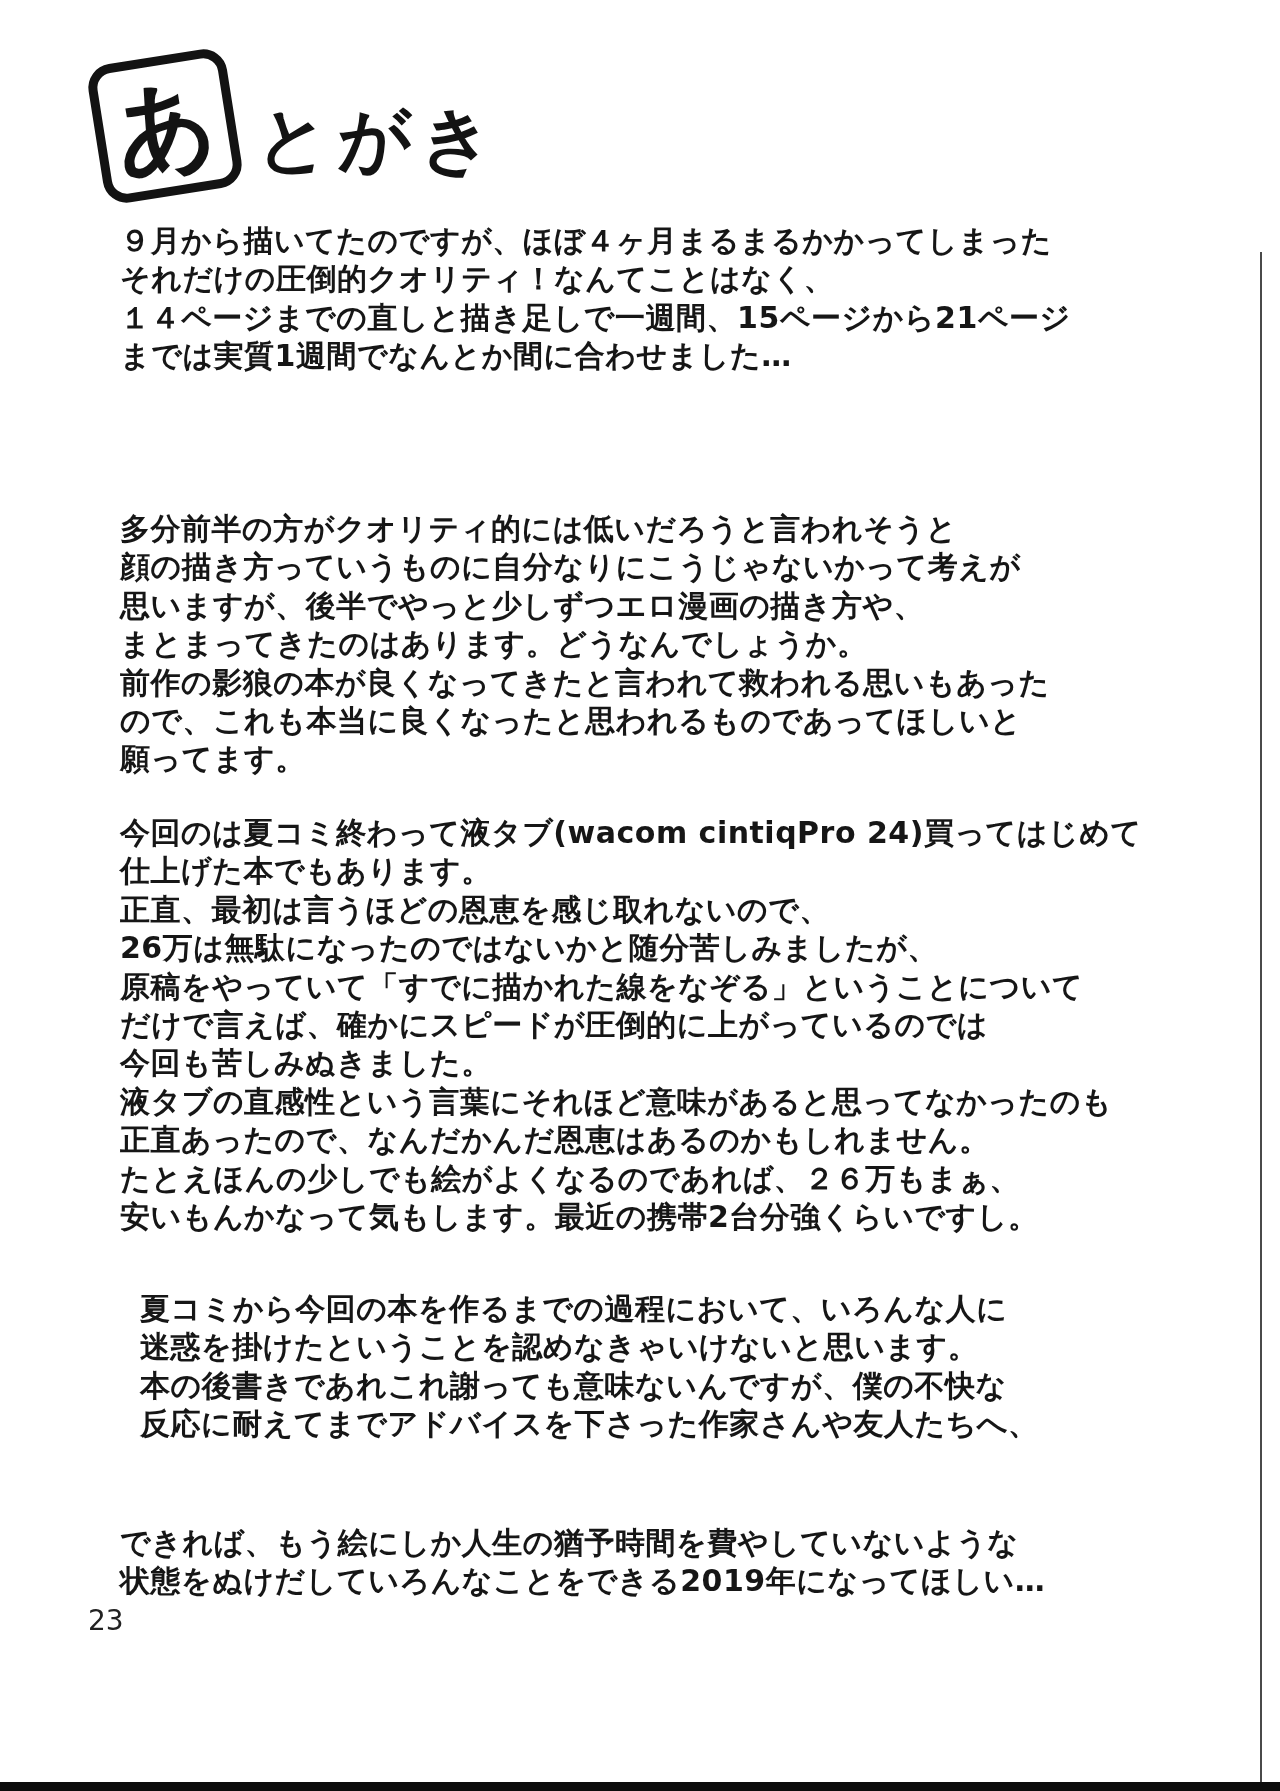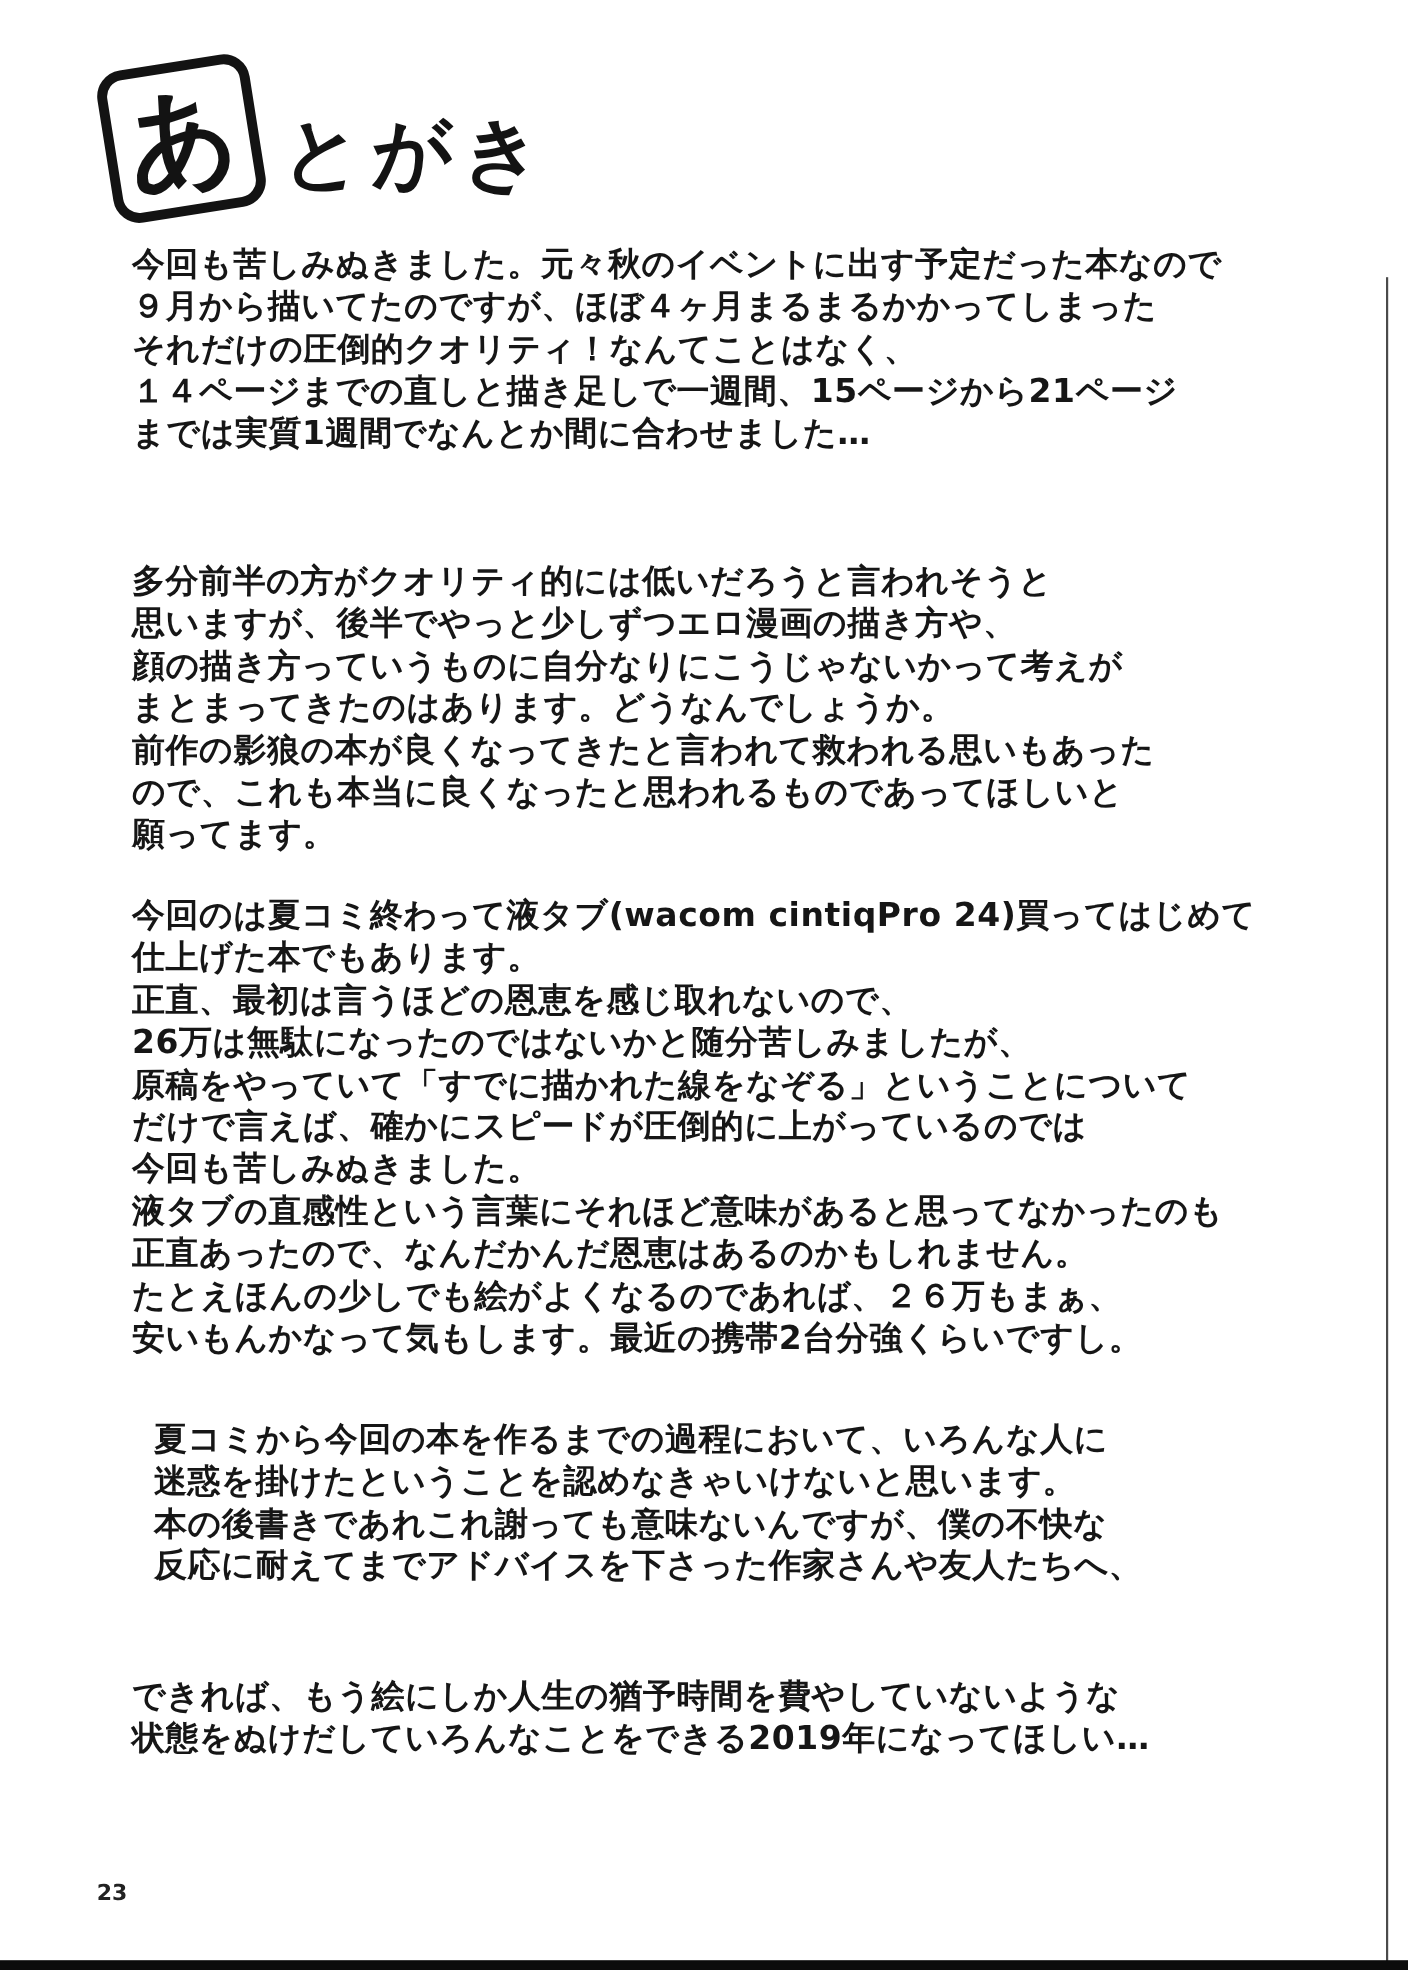--- a/index.html
+++ b/index.html
@@ -61,23 +61,23 @@
   .para .line { white-space: nowrap; }
   .p1 { top: 222px; }
   .p2 { top: 510px; }
   .p3 { top: 814px; }
   .p4 { top: 1290px; margin-left: 20px; }
   .p5 { top: 1524px; }
   
   .page-number {
     position: absolute;
     left: 88px;
-    top: 1708px;
-    font-size: 20px;
-    font-weight: 700;
+    top: 1604px;
+    font-size: 28px;
+    font-weight: 400;
     color: #222222;
   }
   .right-edge-line {
     position: absolute;
     left: 1260px;
     top: 252px;
     width: 2px;
     height: 1539px;
     background: #4a4a4a;
   }
@@ -94,31 +94,30 @@
 <body>
 
 <div class="page">
 
   <div class="badge-box">
     <span class="badge-char">あ</span>
   </div>
   <div class="title-suffix">とがき</div>
 
   <div class="para p1">
-    <div class="line">今回も苦しみぬきました。元々秋のイベントに出す予定だった本なので</div>
     <div class="line">９月から描いてたのですが、ほぼ４ヶ月まるまるかかってしまった</div>
     <div class="line">それだけの圧倒的クオリティ！なんてことはなく、</div>
     <div class="line">１４ページまでの直しと描き足しで一週間、15ページから21ページ</div>
     <div class="line">までは実質1週間でなんとか間に合わせました…</div>
   </div>
 
   <div class="para p2">
     <div class="line">多分前半の方がクオリティ的には低いだろうと言われそうと</div>
+    <div class="line">顔の描き方っていうものに自分なりにこうじゃないかって考えが</div>
     <div class="line">思いますが、後半でやっと少しずつエロ漫画の描き方や、</div>
-    <div class="line">顔の描き方っていうものに自分なりにこうじゃないかって考えが</div>
     <div class="line">まとまってきたのはあります。どうなんでしょうか。</div>
     <div class="line">前作の影狼の本が良くなってきたと言われて救われる思いもあった</div>
     <div class="line">ので、これも本当に良くなったと思われるものであってほしいと</div>
     <div class="line">願ってます。</div>
   </div>
 
   <div class="para p3">
     <div class="line">今回のは夏コミ終わって液タブ(wacom cintiqPro 24)買ってはじめて</div>
     <div class="line">仕上げた本でもあります。</div>
     <div class="line">正直、最初は言うほどの恩恵を感じ取れないので、</div>

